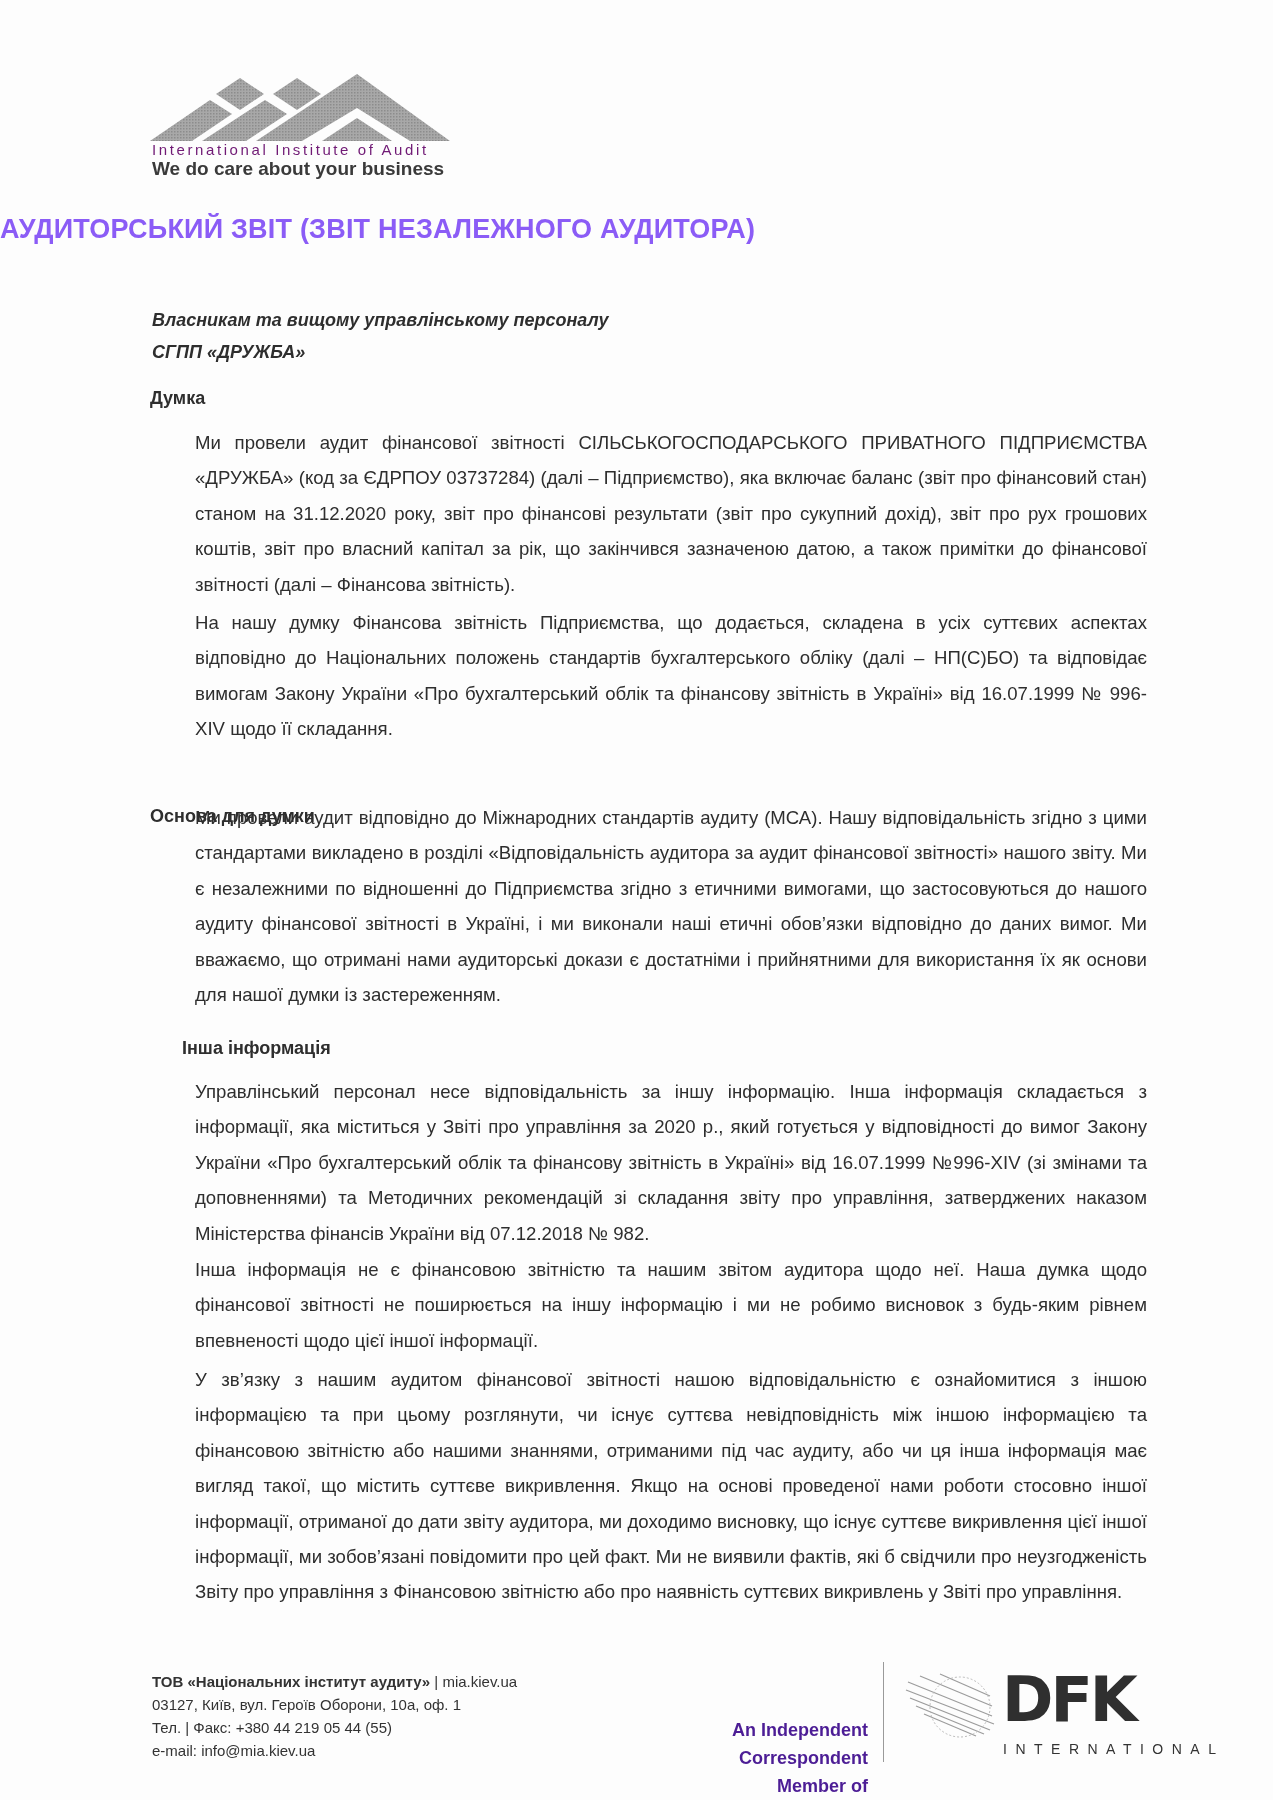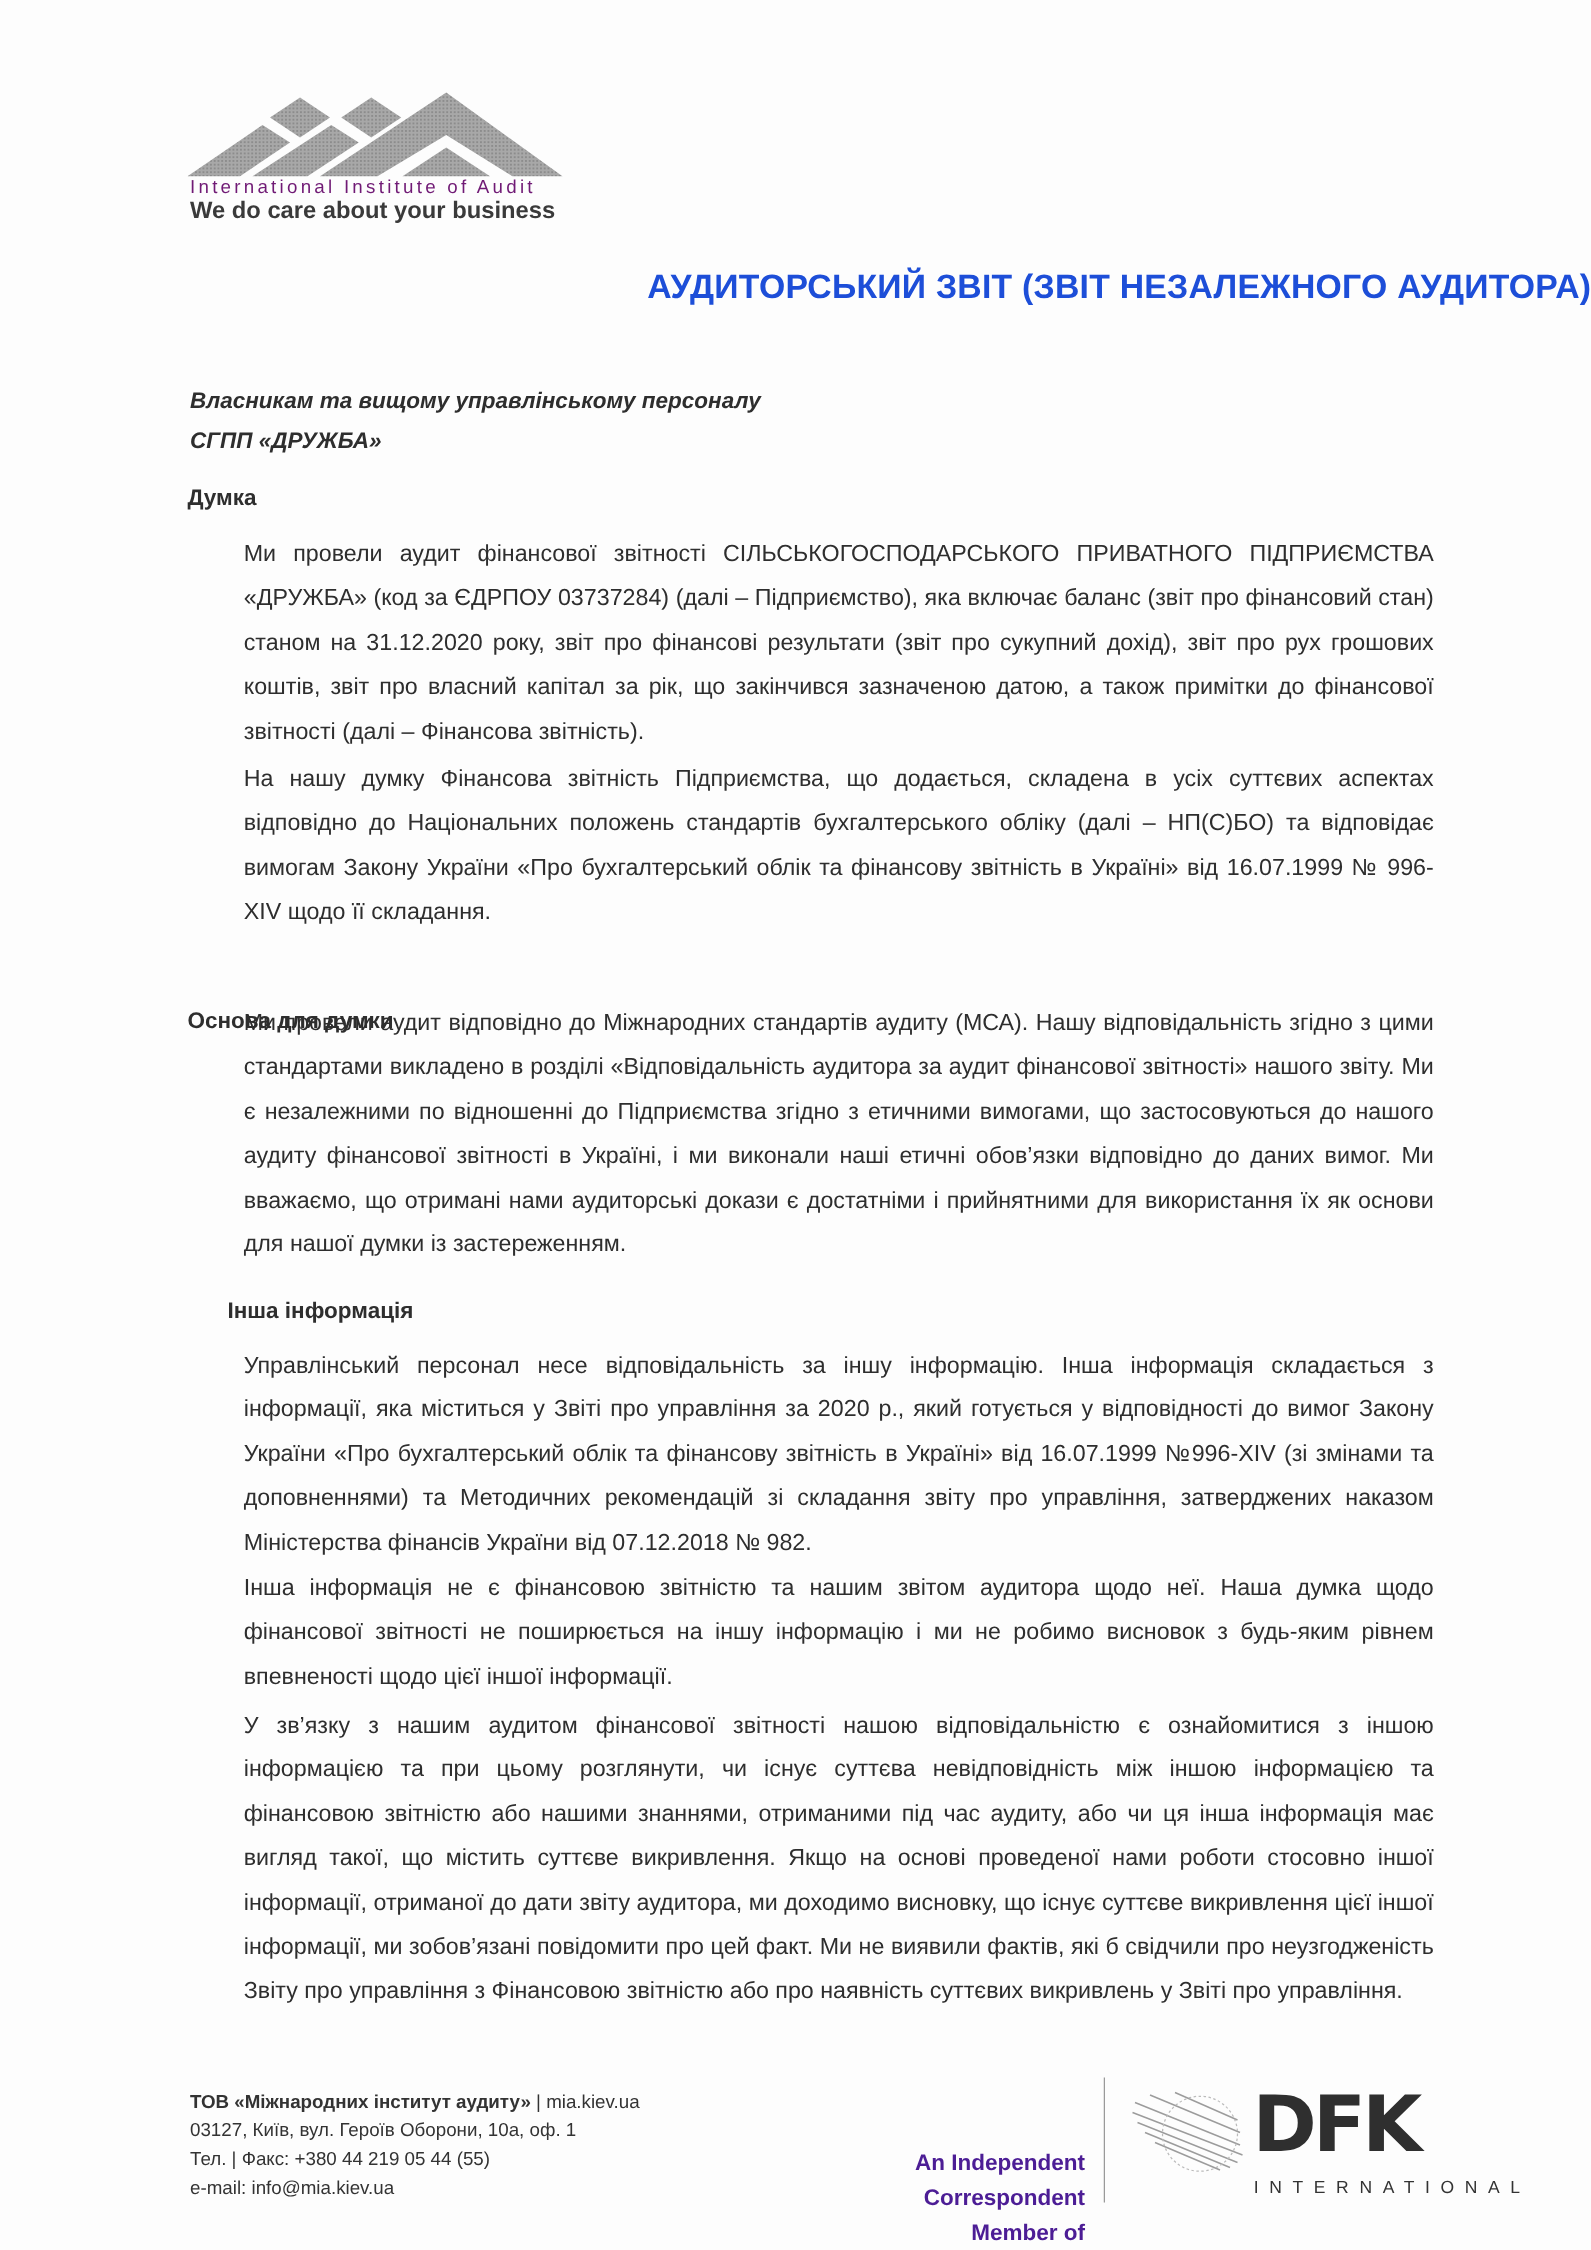--- a/index.html
+++ b/index.html
@@ -22,21 +22,21 @@
       white-space: nowrap;
     }
     .logo-slogan {
       position: absolute; left: 152px; top: 158px;
       font-size: 19px; font-weight: bold; color: #3a3a3a;
       white-space: nowrap;
     }
 
     .title {
       position: absolute; left: 0; width: 1273px; top: 214px;
-      text-align: right; font-size: 27px; font-weight: bold; color: #1d4ed8;
+      text-align: left; font-size: 27px; font-weight: bold; color: #8b5cf6;
       letter-spacing: 0.2px;
     }
 
     .addressee {
       position: absolute; left: 152px; top: 304px;
       font-size: 18px; font-weight: bold; font-style: italic; line-height: 32px;
       color: #2e2e2e;
     }
 
     .section-heading {
@@ -119,21 +119,21 @@
   <div class="section-heading" style="top:806px;">Основа для думки</div>
   <div class="para" style="top:800px;">Ми провели аудит відповідно до Міжнародних стандартів аудиту (МСА). Нашу відповідальність згідно з цими стандартами викладено в розділі «Відповідальність аудитора за аудит фінансової звітності» нашого звіту. Ми є незалежними по відношенні до Підприємства згідно з етичними вимогами, що застосовуються до нашого аудиту фінансової звітності в Україні, і ми виконали наші етичні обов’язки відповідно до даних вимог. Ми вважаємо, що отримані нами аудиторські докази є достатніми і прийнятними для використання їх як основи для нашої думки із застереженням.</div>
 
   <div class="section-heading" style="top:1038px;margin-left:32px;">Інша інформація</div>
   <div class="para" style="top:1074px;">Управлінський персонал несе відповідальність за іншу інформацію. Інша інформація складається з інформації, яка міститься у Звіті про управління за 2020 р., який готується у відповідності до вимог Закону України «Про бухгалтерський облік та фінансову звітність в Україні» від 16.07.1999 №996-XIV (зі змінами та доповненнями) та Методичних рекомендацій зі складання звіту про управління, затверджених наказом Міністерства фінансів України від 07.12.2018 № 982.</div>
   <div class="para" style="top:1252px;">Інша інформація не є фінансовою звітністю та нашим звітом аудитора щодо неї. Наша думка щодо фінансової звітності не поширюється на іншу інформацію і ми не робимо висновок з будь-яким рівнем впевненості щодо цієї іншої інформації.</div>
   <div class="para" style="top:1362px;">У зв’язку з нашим аудитом фінансової звітності нашою відповідальністю є ознайомитися з іншою інформацією та при цьому розглянути, чи існує суттєва невідповідність між іншою інформацією та фінансовою звітністю або нашими знаннями, отриманими під час аудиту, або чи ця інша інформація має вигляд такої, що містить суттєве викривлення. Якщо на основі проведеної нами роботи стосовно іншої інформації, отриманої до дати звіту аудитора, ми доходимо висновку, що існує суттєве викривлення цієї іншої інформації, ми зобов’язані повідомити про цей факт. Ми не виявили фактів, які б свідчили про неузгодженість Звіту про управління з Фінансовою звітністю або про наявність суттєвих викривлень у Звіті про управління.</div>
 
   <div class="footer-left">
     <div>
-      <span class="company">ТОВ «Міжнародних інститут аудиту»</span><span> | </span><span>mia.kiev.ua</span>
+      <span class="company">ТОВ «Національних інститут аудиту»</span><span> | </span><span>mia.kiev.ua</span>
     </div>
     <div>03127, Київ, вул. Героїв Оборони, 10а, оф. 1</div>
     <div>Тел. | Факс: +380 44 219 05 44 (55)</div>
     <div>e-mail: info@mia.kiev.ua</div>
   </div>
 
   <div class="member">
     <div>An Independent</div>
     <div>Correspondent</div>
     <div>Member of</div>

